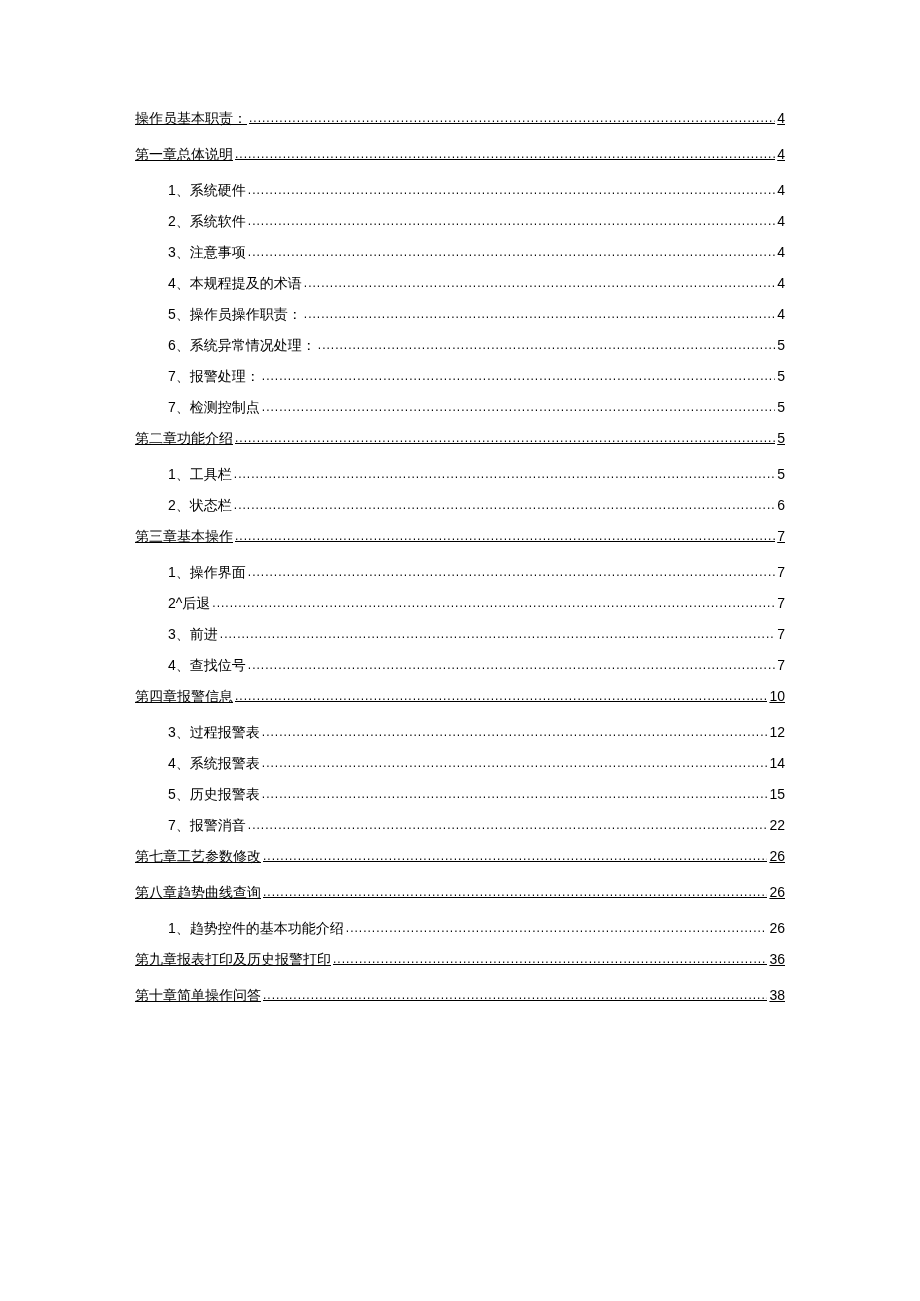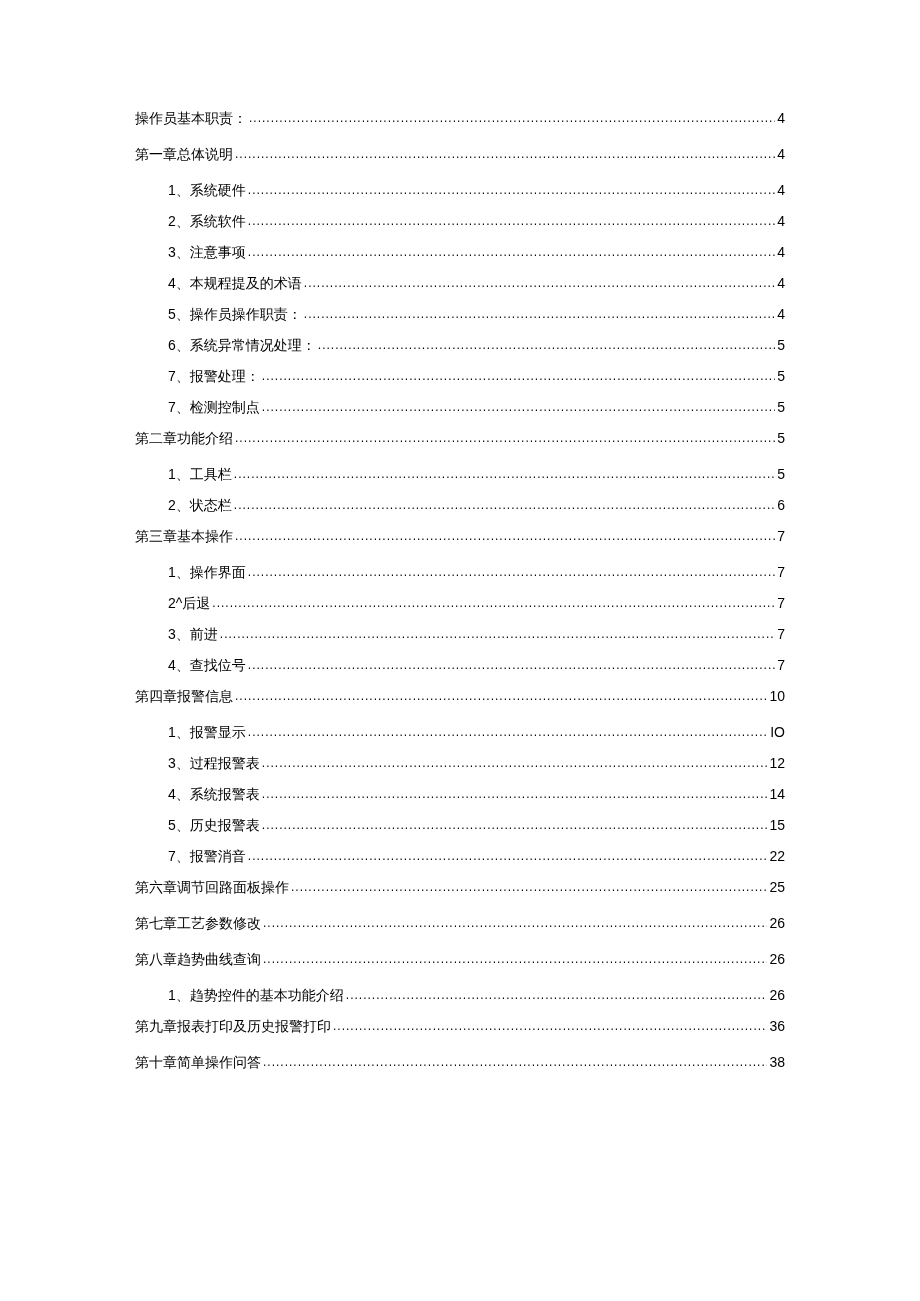--- a/index.html
+++ b/index.html
@@ -40,20 +40,21 @@
     }
     .toc-dots::before {
       content: "........................................................................................................................................................................................................................................................................";
     }
     .toc-page {
       flex-shrink: 0;
     }
     .level-1 {
       padding-left: 0;
       margin-bottom: 18px;
+      text-decoration: underline;
     }
     .level-2 {
       padding-left: 33px;
       margin-bottom: 13px;
     }
   </style>
 </head>
 <body>
 
 <div class="toc-container">
@@ -146,48 +147,38 @@
       <span class="toc-label">4、查找位号</span>
       <span class="toc-dots"></span>
       <span class="toc-page">7</span>
     </div>
     <div class="toc-entry level-1">
       <span class="toc-label">第四章报警信息</span>
       <span class="toc-dots"></span>
       <span class="toc-page">10</span>
     </div>
     <div class="toc-entry level-2">
-      <span class="toc-label">1、报警显示</span>
-      <span class="toc-dots"></span>
-      <span class="toc-page">IO</span>
-    </div>
-    <div class="toc-entry level-2">
       <span class="toc-label">3、过程报警表</span>
       <span class="toc-dots"></span>
       <span class="toc-page">12</span>
     </div>
     <div class="toc-entry level-2">
       <span class="toc-label">4、系统报警表</span>
       <span class="toc-dots"></span>
       <span class="toc-page">14</span>
     </div>
     <div class="toc-entry level-2">
       <span class="toc-label">5、历史报警表</span>
       <span class="toc-dots"></span>
       <span class="toc-page">15</span>
     </div>
     <div class="toc-entry level-2">
       <span class="toc-label">7、报警消音</span>
       <span class="toc-dots"></span>
       <span class="toc-page">22</span>
-    </div>
-    <div class="toc-entry level-1">
-      <span class="toc-label">第六章调节回路面板操作</span>
-      <span class="toc-dots"></span>
-      <span class="toc-page">25</span>
     </div>
     <div class="toc-entry level-1">
       <span class="toc-label">第七章工艺参数修改</span>
       <span class="toc-dots"></span>
       <span class="toc-page">26</span>
     </div>
     <div class="toc-entry level-1">
       <span class="toc-label">第八章趋势曲线查询</span>
       <span class="toc-dots"></span>
       <span class="toc-page">26</span>

